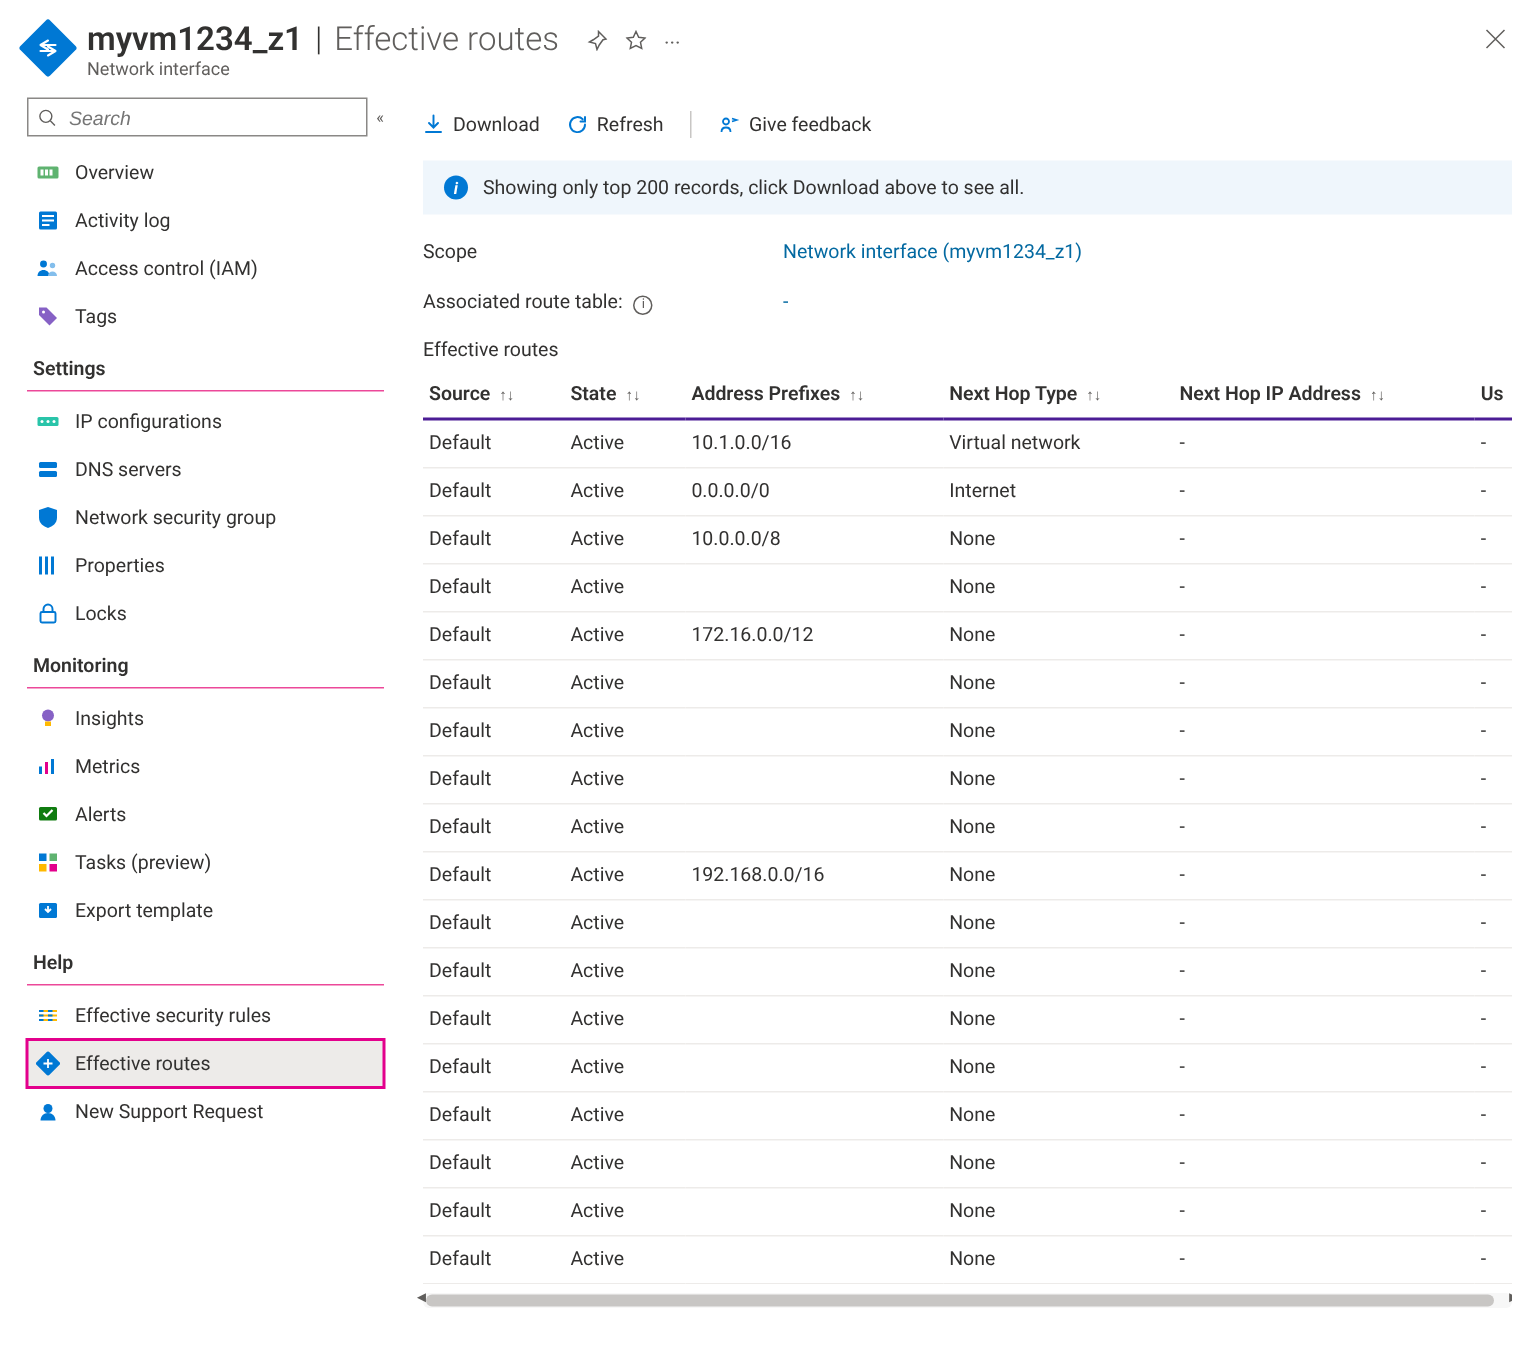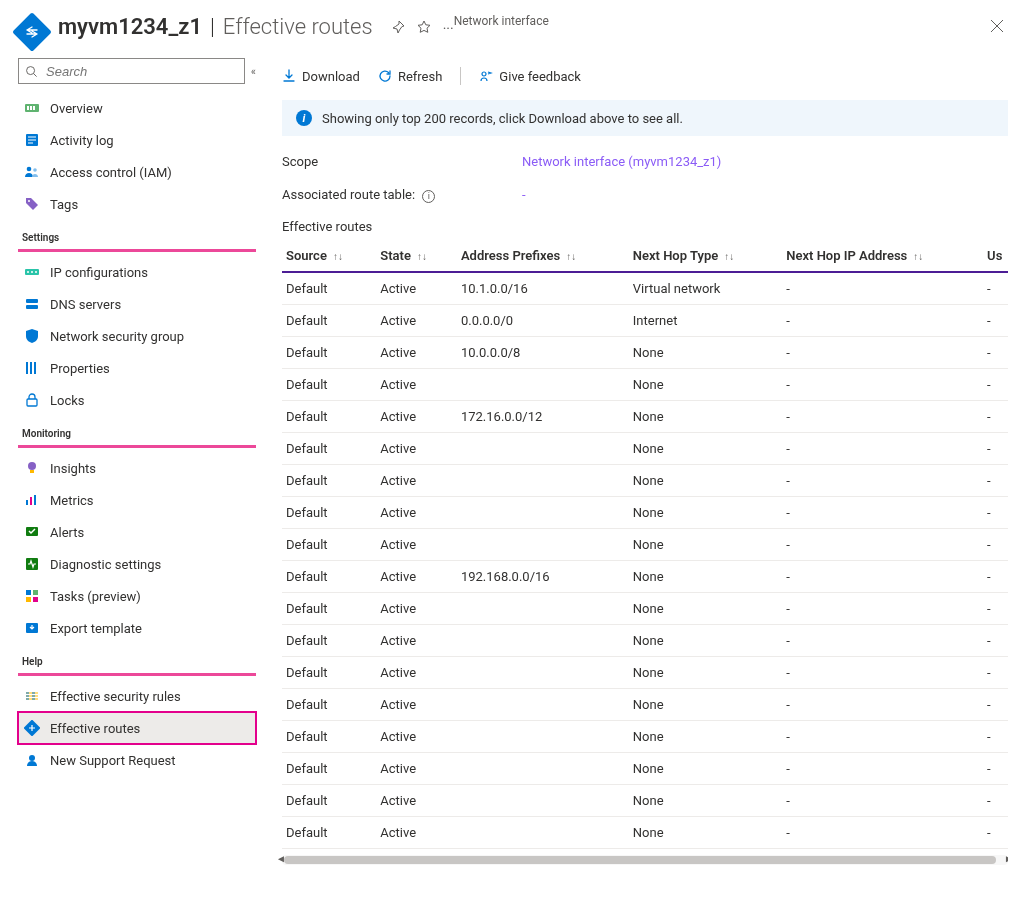--- a/index.html
+++ b/index.html
@@ -13,21 +13,21 @@
   }
   .page { padding: 14px 18px 10px 18px; }
   .header { display: flex; align-items: flex-start; }
   .header-left { display: flex; align-items: flex-start; gap: 12px; flex: 1; }
   .logo-badge {
     width: 28px; height: 28px; background: #0078d4; transform: rotate(45deg);
     display: flex; align-items: center; justify-content: center; margin-top: 4px;
     border-radius: 2px;
   }
   .logo-badge svg { transform: rotate(-45deg); }
-  .title-block { display: flex; flex-direction: row; }
+  .title-block { display: flex; flex-direction: column; }
   .title-line { display: flex; align-items: center; gap: 8px; }
   .title-main { font-size: 22px; font-weight: 600; color: #323130; }
   .title-sep { font-size: 22px; font-weight: 300; color: #323130; }
   .title-sub { font-size: 22px; font-weight: 300; color: #605e5c; }
   .subtitle { font-size: 12px; color: #605e5c; margin-top: 0px; }
   .header-actions { display: flex; align-items: center; gap: 12px; margin-left: 10px; margin-top: 4px; color: #605e5c; }
   .header-actions span { cursor: pointer; font-size: 14px; }
   .close-btn { font-size: 16px; color: #605e5c; cursor: pointer; padding: 4px; }
   .body { display: flex; margin-top: 12px; }
   .sidebar { width: 244px; flex-shrink: 0; padding-right: 6px; }
@@ -42,43 +42,43 @@
   }
   .collapse-chev { color: #605e5c; font-size: 11px; cursor: pointer; }
   .nav-item {
     display: flex; align-items: center; gap: 10px; height: 32px;
     padding: 0 6px; cursor: pointer; color: #323130;
   }
   .nav-item.active { background: #edebe9; }
   .nav-item.highlight { outline: 2px solid #e3008c; outline-offset: -1px; }
   .nav-icon { width: 16px; height: 16px; display: flex; align-items: center; justify-content: center; flex-shrink: 0; }
   .nav-section {
-    font-weight: 600; color: #323130; font-size: 10px;
-    padding: 12px 4px 6px 4px; border-bottom: 3px solid #ec4899; margin-bottom: 4px;
+    font-weight: 600; color: #323130; font-size: 13px;
+    padding: 12px 4px 6px 4px; border-bottom: 1px solid #ec4899; margin-bottom: 4px;
   }
   .main { flex: 1; padding-left: 20px; min-width: 0; overflow: hidden; }
   .toolbar {
     display: flex; align-items: center; gap: 18px; height: 36px;
     color: #323130; font-size: 13px;
   }
   .tool-btn { display: flex; align-items: center; gap: 6px; cursor: pointer; }
   .tool-btn .ticon { color: #0078d4; display: flex; }
   .tool-sep { width: 1px; height: 18px; background: #c8c6c4; }
   .info-banner {
     background: #eff6fc; display: flex; align-items: center; gap: 10px;
     padding: 10px 14px; margin-top: 6px; font-size: 13px; color: #323130;
   }
   .info-banner .iicon {
     width: 16px; height: 16px; background: #0078d4; border-radius: 50%;
     display: flex; align-items: center; justify-content: center; color: #fff;
     font-weight: 700; font-size: 11px; font-style: italic; flex-shrink: 0;
   }
   .kv-row { display: flex; align-items: center; margin-top: 18px; font-size: 13px; }
   .kv-label { width: 240px; color: #323130; }
-  .kv-value { color: #8b5cf6; }
+  .kv-value { color: #0369a1; }
   .kv-help {
     display: inline-flex; width: 13px; height: 13px; border: 1px solid #605e5c;
     border-radius: 50%; align-items: center; justify-content: center;
     font-size: 9px; color: #605e5c; margin-left: 4px;
   }
   .section-heading { font-size: 13px; color: #323130; margin-top: 16px; margin-bottom: 6px; }
   .table-wrap { overflow-x: auto; }
   table.routes { border-collapse: collapse; width: 100%; min-width: 740px; }
   table.routes th {
     text-align: left; font-weight: 600; font-size: 13px; color: #323130;
@@ -260,29 +260,20 @@
         <span>Metrics</span>
       </div>
       <div class="nav-item">
         <span class="nav-icon">
             <svg width="16" height="16" viewBox="0 0 16 16">
               <rect x="2" y="3" width="12" height="9" rx="1" fill="#107c10"></rect>
               <path d="M5 7l2 2 4-4" stroke="#fff" stroke-width="1.5" fill="none"></path>
             </svg>
           </span>
         <span>Alerts</span>
-      </div>
-      <div class="nav-item">
-        <span class="nav-icon">
-            <svg width="16" height="16" viewBox="0 0 16 16">
-              <rect x="2" y="2" width="12" height="12" rx="1" fill="#107c10"></rect>
-              <path d="M4 8h2l1-3 2 6 1-3h2" stroke="#fff" stroke-width="1.2" fill="none"></path>
-            </svg>
-          </span>
-        <span>Diagnostic settings</span>
       </div>
 
       <div class="nav-item">
         <span class="nav-icon">
             <svg width="16" height="16" viewBox="0 0 16 16">
               <rect x="2" y="2" width="5" height="5" fill="#0078d4"></rect>
               <rect x="9" y="2" width="5" height="5" fill="#5fb370"></rect>
               <rect x="2" y="9" width="5" height="5" fill="#ffb900"></rect>
               <rect x="9" y="9" width="5" height="5" fill="#e3008c"></rect>
             </svg>

